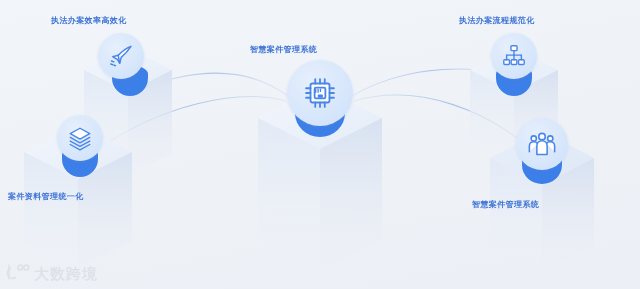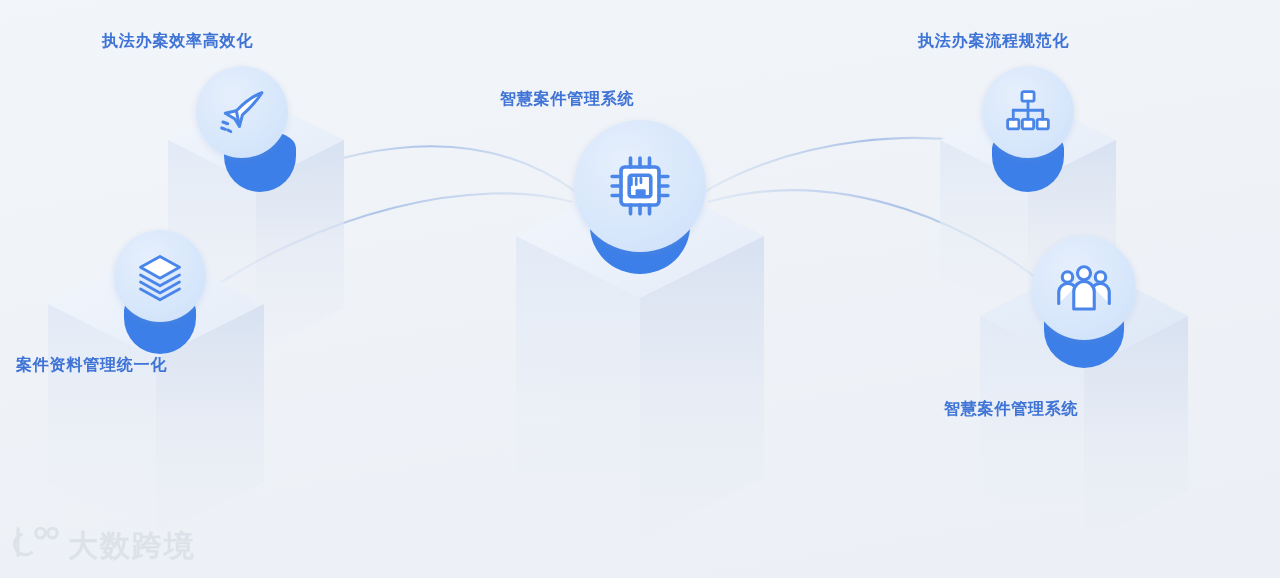--- a/index.html
+++ b/index.html
@@ -187,21 +187,21 @@
     <div class="badge" style="left:57px; top:115px; width:46px; height:46px;">
       <span>
         <svg width="26" height="26" viewBox="0 0 24 24" fill="none" stroke="#4a86ea" stroke-width="1.3" stroke-linecap="round" stroke-linejoin="round">
           <path d="M12 3 L 21 8 L 12 13 L 3 8 Z" fill="#ffffff"></path>
           <path d="M3 11.5 L 12 16.5 L 21 11.5"></path>
           <path d="M3 14.8 L 12 19.8 L 21 14.8"></path>
           <path d="M3 18 L 12 23 L 21 18"></path>
         </svg>
       </span>
     </div>
-    <div class="label" style="left:8px; top:177px; width:140px;">案件资料管理统一化</div>
+    <div class="label" style="left:8px; top:191px; width:140px;">案件资料管理统一化</div>
   </div>
 
   <div class="node">
     <div class="badge" style="left:287px; top:60px; width:66px; height:66px;">
       <span>
         <svg width="38" height="38" viewBox="0 0 24 24" fill="none" stroke="#4a86ea" stroke-width="1.15" stroke-linecap="round" stroke-linejoin="round">
           <rect x="6" y="6" width="12" height="12" rx="1.2" fill="#ffffff"></rect>
           <rect x="8.6" y="8.6" width="6.8" height="6.8" rx="0.8" fill="#ffffff"></rect>
           <rect x="10.6" y="13.0" width="3.2" height="2.0" rx="0.4" fill="#4a86ea" stroke="none"></rect>
           <path d="M9.3 9.6 L 9.3 11.6 M 10.8 9.6 L 10.8 11.6 M 12.3 9.6 L 12.3 11.0" stroke-width="0.85"></path>

